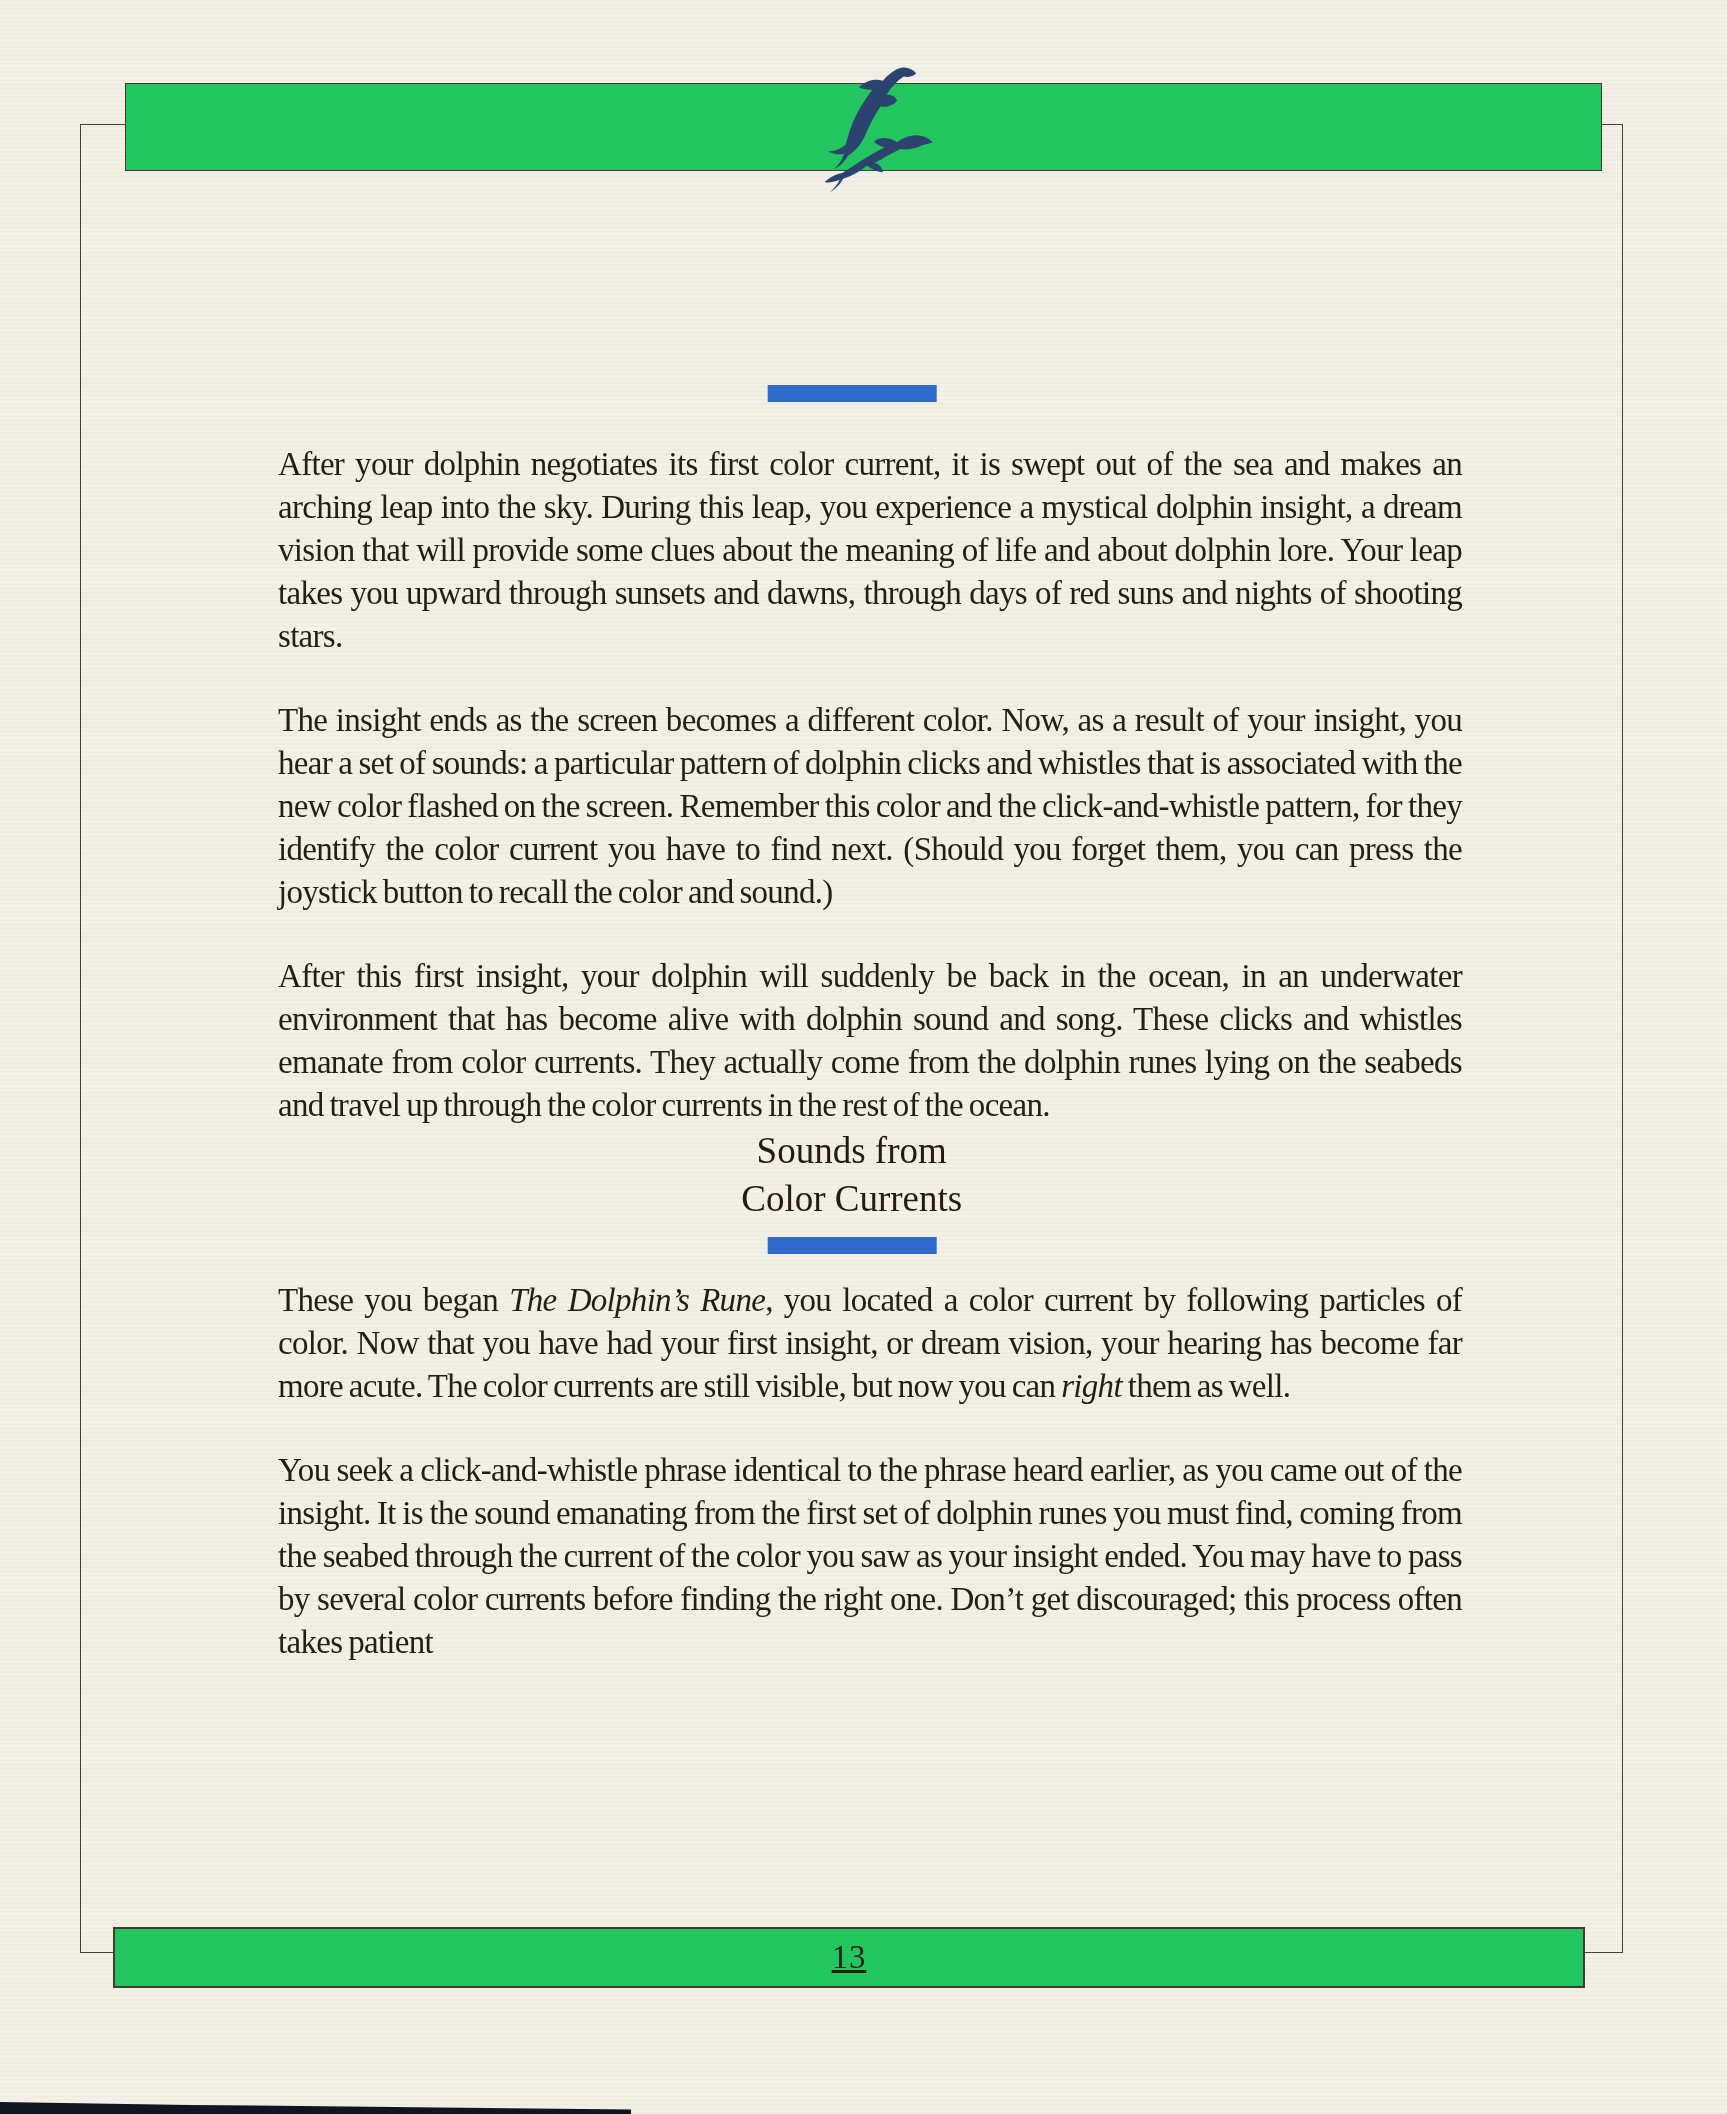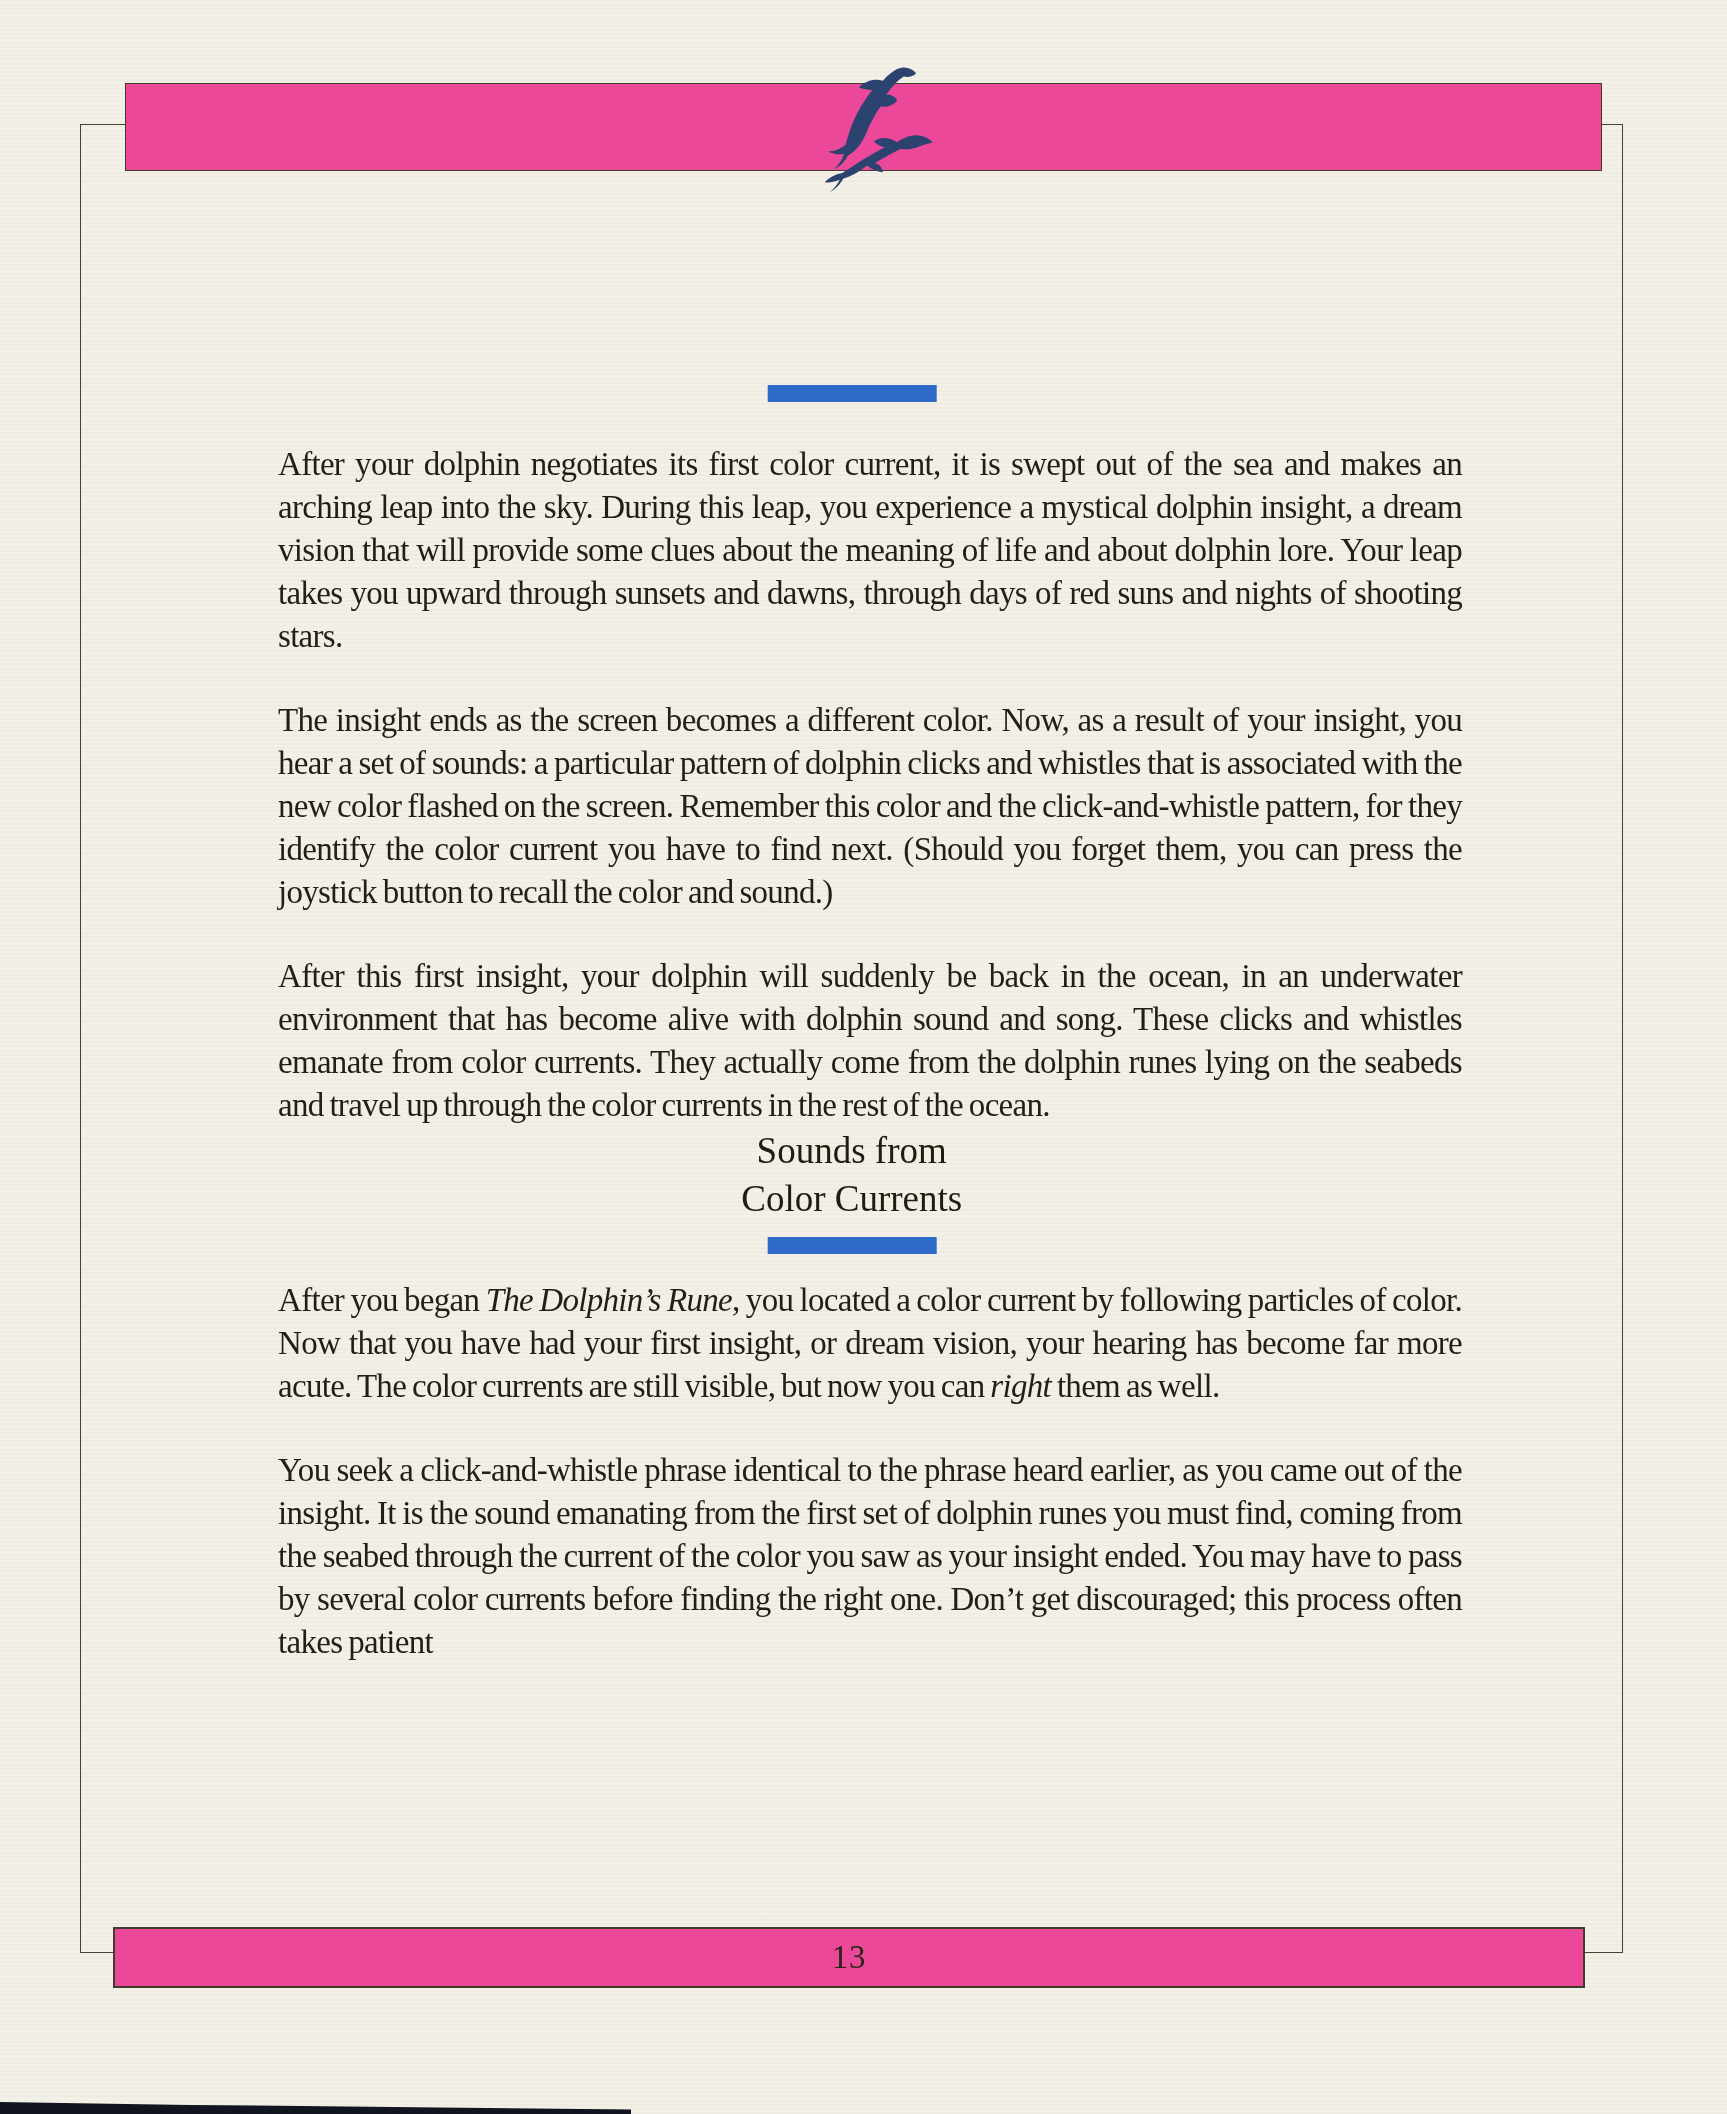--- a/index.html
+++ b/index.html
@@ -16,21 +16,21 @@
     content:"";position:absolute;inset:0;pointer-events:none;
     background:repeating-linear-gradient(0deg, rgba(160,150,120,0.045) 0 1.7px, rgba(255,255,255,0) 1.7px 4.2px);
   }
   .outer-frame{
     position:absolute;left:80px;top:124px;width:1543px;height:1829px;
     border:1.7px solid #46422e;
     box-sizing:border-box;
   }
   .rule-box{
     position:absolute;box-sizing:border-box;
-    background:#ec4899;border:2.5px solid #413d2a;
+    background:#22c55e;border:2.5px solid #413d2a;text-decoration:underline;
   }
   .header-rule-box{left:125px;top:83px;width:1477px;height:88px;border-width:1.7px;}
   .footer-rule-box{left:113px;top:1927px;width:1472px;height:61px;display:flex;align-items:center;justify-content:center;}
   .page-number{font-size:33px;letter-spacing:0.8px;color:#2a2317;}
   .dolphins{position:absolute;left:804px;top:50px;width:143px;height:143px;z-index:3;}
   .content{position:absolute;left:278px;top:375px;width:1184px;}
   .heading{
     font-size:37px;line-height:48px;text-align:center;
     transform:translateX(-18.3px);
     color:#241b10;
@@ -119,21 +119,21 @@
         <p class="body-para"><span>After this first insight, your dolphin will suddenly be back in the ocean, in an underwater environment that has become alive with dolphin sound and song. These clicks and whistles emanate from color currents. They actually come from the dolphin runes lying on the seabeds and travel up through the color currents in the rest of the ocean.</span></p>
       </div>
 
     <div class="heading section-2-heading">
       <span>Sounds from</span><br>
       <span>Color Currents</span>
     </div>
     <div class="bar bar-2" style="background: rgb(47, 106, 200);"></div>
 
     <div class="paras paras-2">
-        <p class="body-para"><span>After you began </span><em>The Dolphin’s Rune</em><span>, you located a color current by following particles of color. Now that you have had your first insight, or dream vision, your hearing has become far more acute. The color currents are still visible, but now you can </span><em>right</em><span> them as well.</span></p>
+        <p class="body-para"><span>These you began </span><em>The Dolphin’s Rune</em><span>, you located a color current by following particles of color. Now that you have had your first insight, or dream vision, your hearing has become far more acute. The color currents are still visible, but now you can </span><em>right</em><span> them as well.</span></p>
         <p class="body-para"><span>You seek a click-and-whistle phrase identical to the phrase heard earlier, as you came out of the insight. It is the sound emanating from the first set of dolphin runes you must find, coming from the seabed through the current of the color you saw as your insight ended. You may have to pass by several color currents before finding the right one. Don’t get discouraged; this process often takes patient</span></p>
       </div>
 
   </div>
 
   <div class="rule-box footer-rule-box">
     <span class="page-number">13</span>
   </div>
 
   <div class="scan-strip" style="background: rgb(16, 21, 31);"></div>

